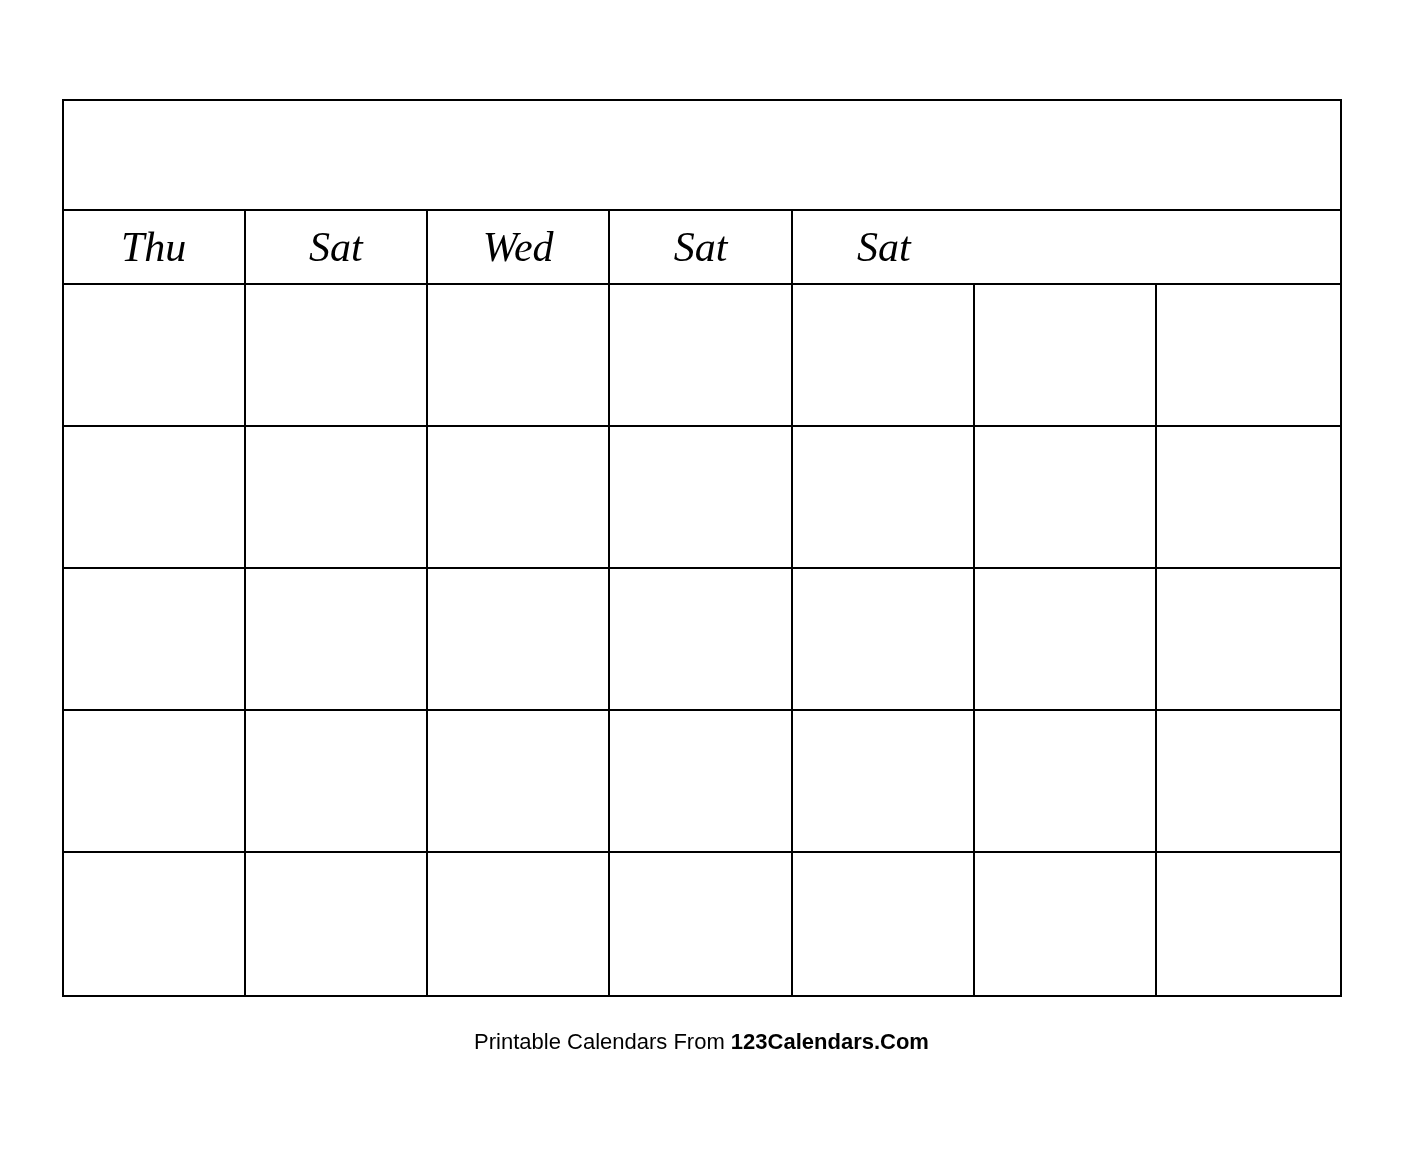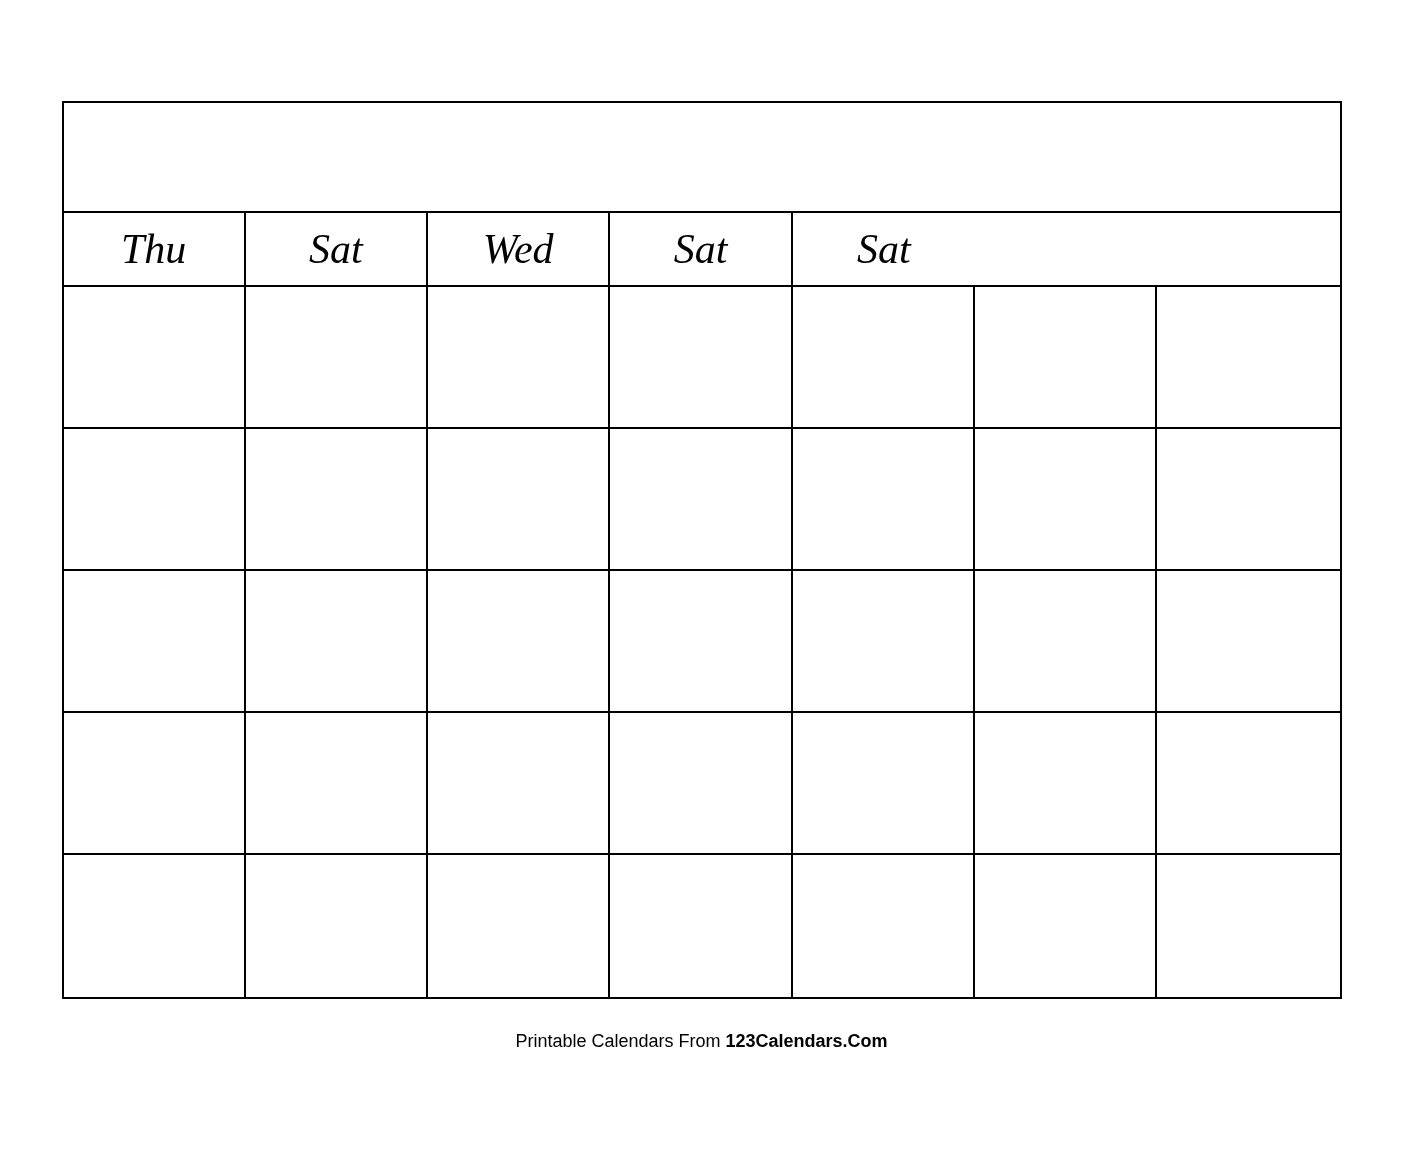--- a/index.html
+++ b/index.html
@@ -73,21 +73,21 @@
       min-height: 140px;
     }
 
     .calendar-cell:last-child {
       border-right: none;
     }
 
     .footer-text {
       text-align: center;
       margin-top: 32px;
-      font-size: 18px;
+      font-size: 22px;
       font-family: Arial, sans-serif;
       color: #000;
     }
 
     .footer-text strong {
       font-weight: bold;
     }
   </style>
 </head>
 <body>

